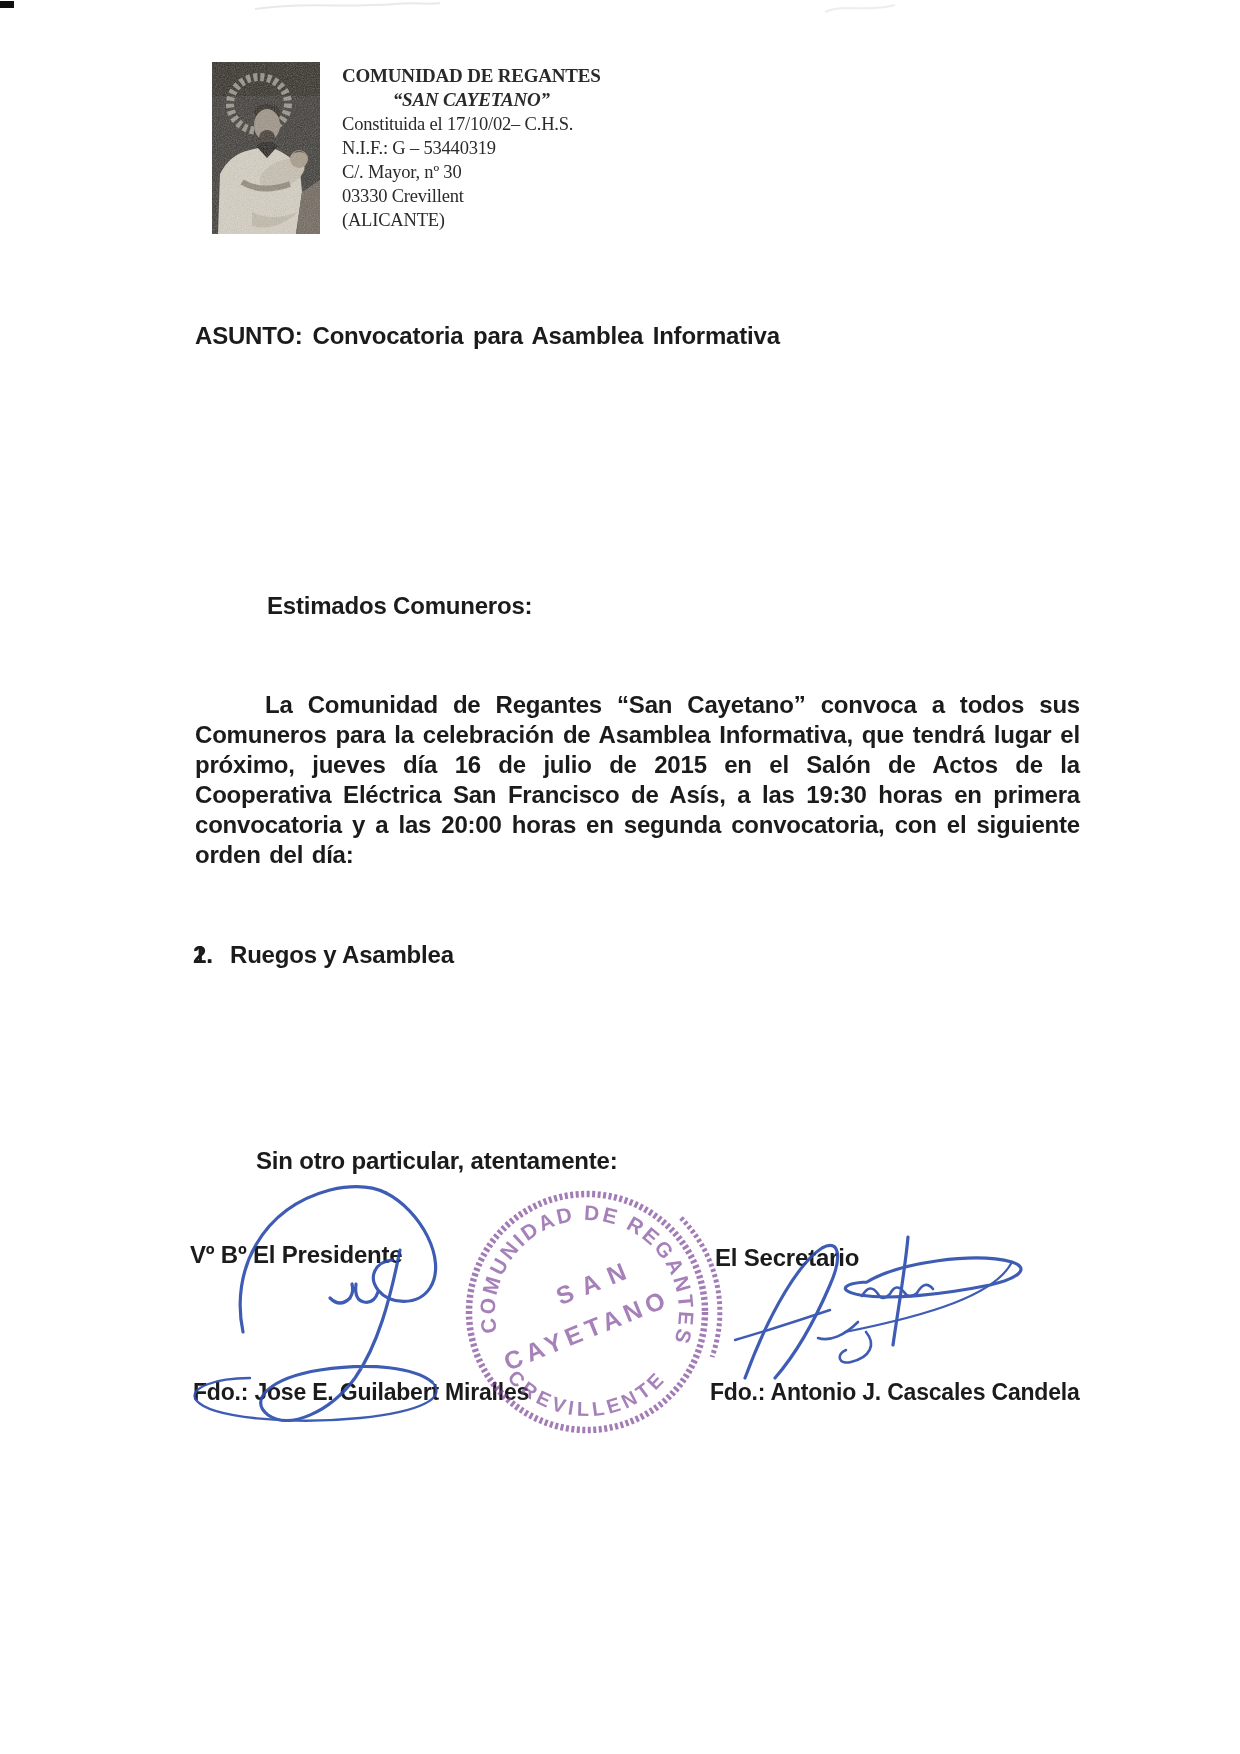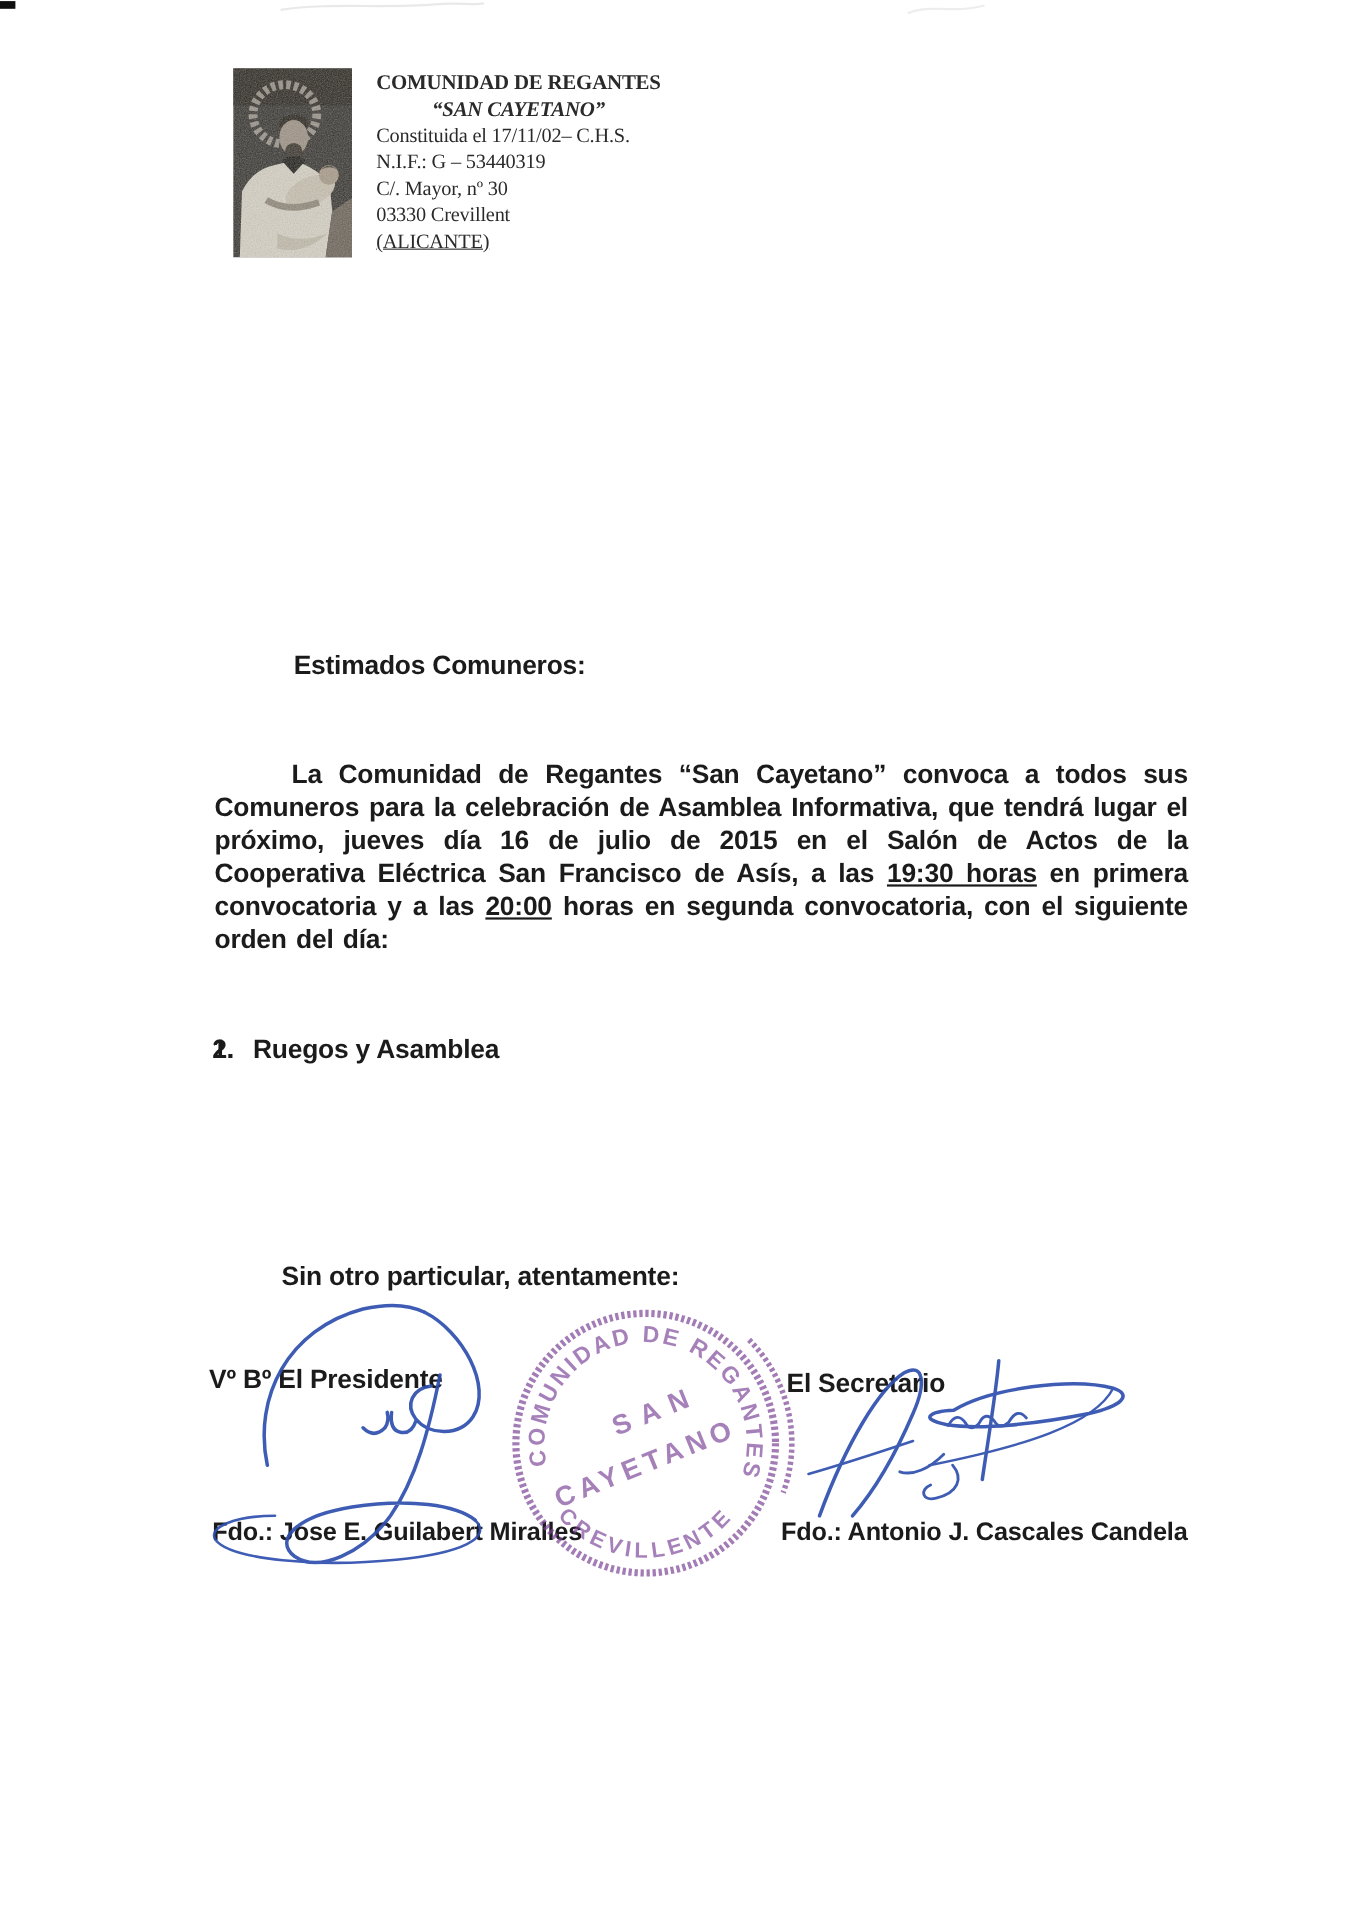--- a/index.html
+++ b/index.html
@@ -1,19 +1,19 @@
 <!DOCTYPE html>
 <html><head>
 <meta charset="utf-8">
 <style>
   html,body{margin:0;padding:0;background:#ffffff;}
   .page{position:relative;width:1240px;height:1670px;background:#ffffff;overflow:hidden;
         font-family:"Liberation Sans",sans-serif;color:#1b1b1b;}
   .abs{position:absolute;}
-  .u{text-decoration:underline;}
+  .u{}
   
   .corner-mark{left:0;top:1px;width:14px;height:7px;background:#101010;}
   
   .letterhead-text{left:342px;top:64px;font-family:"Liberation Serif",serif;line-height:24px;
                    font-size:18.5px;color:#2a2a2a;letter-spacing:-0.2px;}
   .lh-org{font-size:19px;font-weight:bold;}
   .lh-alias{font-size:19px;font-weight:bold;font-style:italic;text-align:center;}
   
   .subject{left:195px;top:322px;font-size:24px;font-weight:bold;word-spacing:3px;letter-spacing:-0.2px;}
   .subject .sep{display:inline-block;width:10px;}
@@ -72,27 +72,30 @@
     <path d="M 80,92 Q 87,85 94,92 Q 88,88 80,92 Z" fill="#4a4238"></path>
     <path d="M 30,120 Q 50,132 78,122" stroke="#8f8677" stroke-width="6" fill="none"></path>
     <path d="M 90,130 L 108,118 L 108,172 L 84,172 Z" fill="#6b6257"></path>
     <path d="M 40,150 Q 60,160 86,150 Q 64,170 40,164 Z" fill="#bdb5a4" opacity="0.8"></path>
     <rect x="0" y="0" width="108" height="172" fill="#808080" filter="url(#grain)" opacity="0.45"></rect>
   </svg>
 
   <div class="abs letterhead-text">
     <div class="lh-org">COMUNIDAD DE REGANTES</div>
     <div class="lh-alias">“SAN CAYETANO”</div>
-    <div>Constituida el 17/11/02– C.H.S.</div>
+    <div>Constituida el 17/10/02– C.H.S.</div>
     <div>N.I.F.: G – 53440319</div>
     <div>C/. Mayor, nº 30</div>
     <div>03330 Crevillent</div>
     <div class="u">(ALICANTE)</div>
   </div>
 
+  <div class="abs subject">
+    <span class="u">ASUNTO:</span><span class="sep"></span><span>Convocatoria para Asamblea Informativa</span>
+  </div>
 
 
   <div class="abs salutation">Estimados Comuneros:</div>
 
   <div class="abs paragraph"><span>La Comunidad de Regantes “San Cayetano” convoca a todos sus Comuneros para la celebración de Asamblea Informativa, que tendrá lugar el próximo, jueves día 16 de julio de 2015 en el Salón de Actos de la Cooperativa Eléctrica San Francisco de Asís, a las </span><span class="u">19:30 horas</span><span> en primera convocatoria y a las </span><span class="u">20:00</span><span> horas en segunda convocatoria, con el siguiente orden del día:</span></div>
 
   <div class="abs agenda">
       <div class="agenda-item"><span class="agenda-num">1.</span></div>
       <div class="agenda-item"><span class="agenda-num">2.</span><span>Ruegos y Asamblea</span></div>
     </div>

